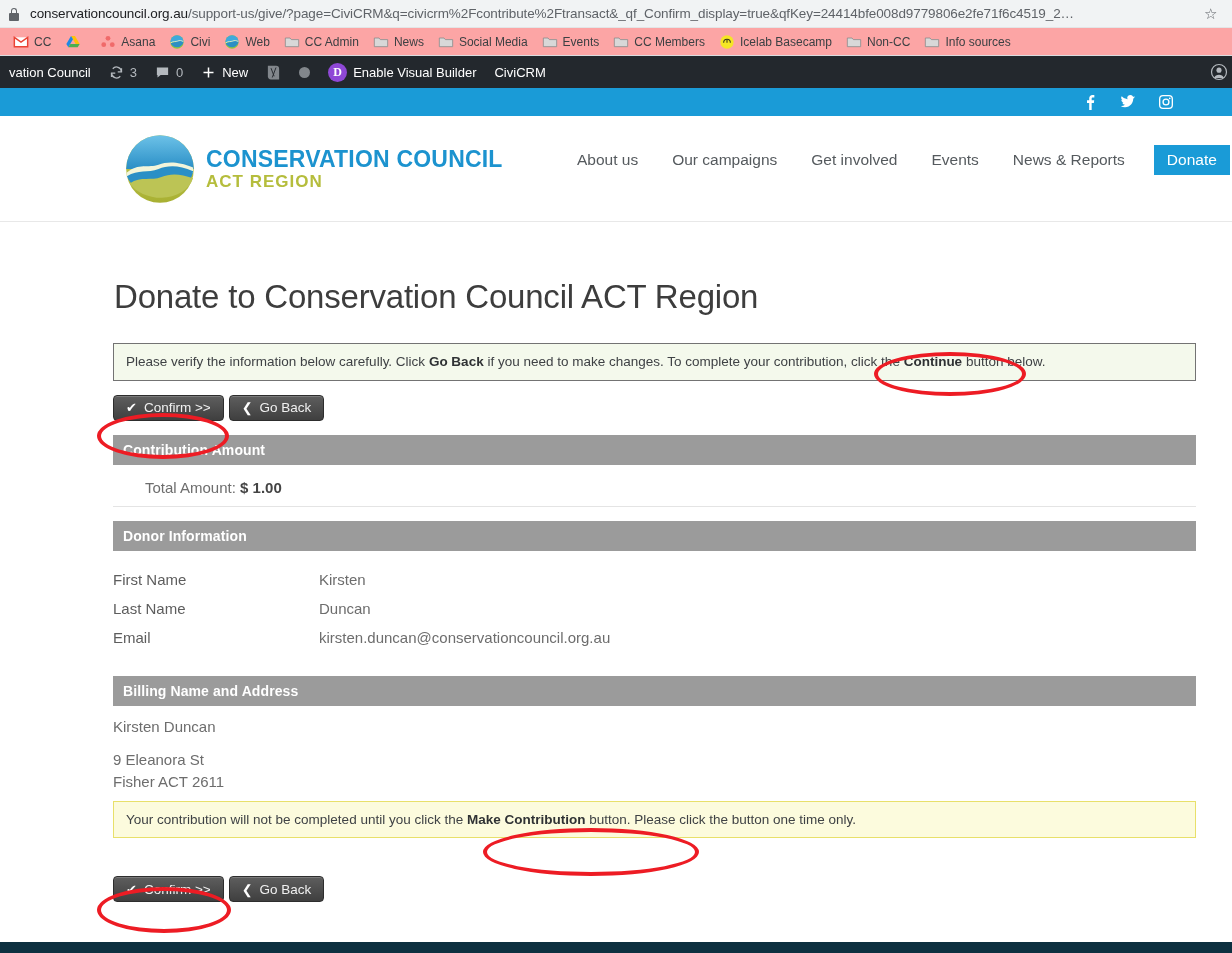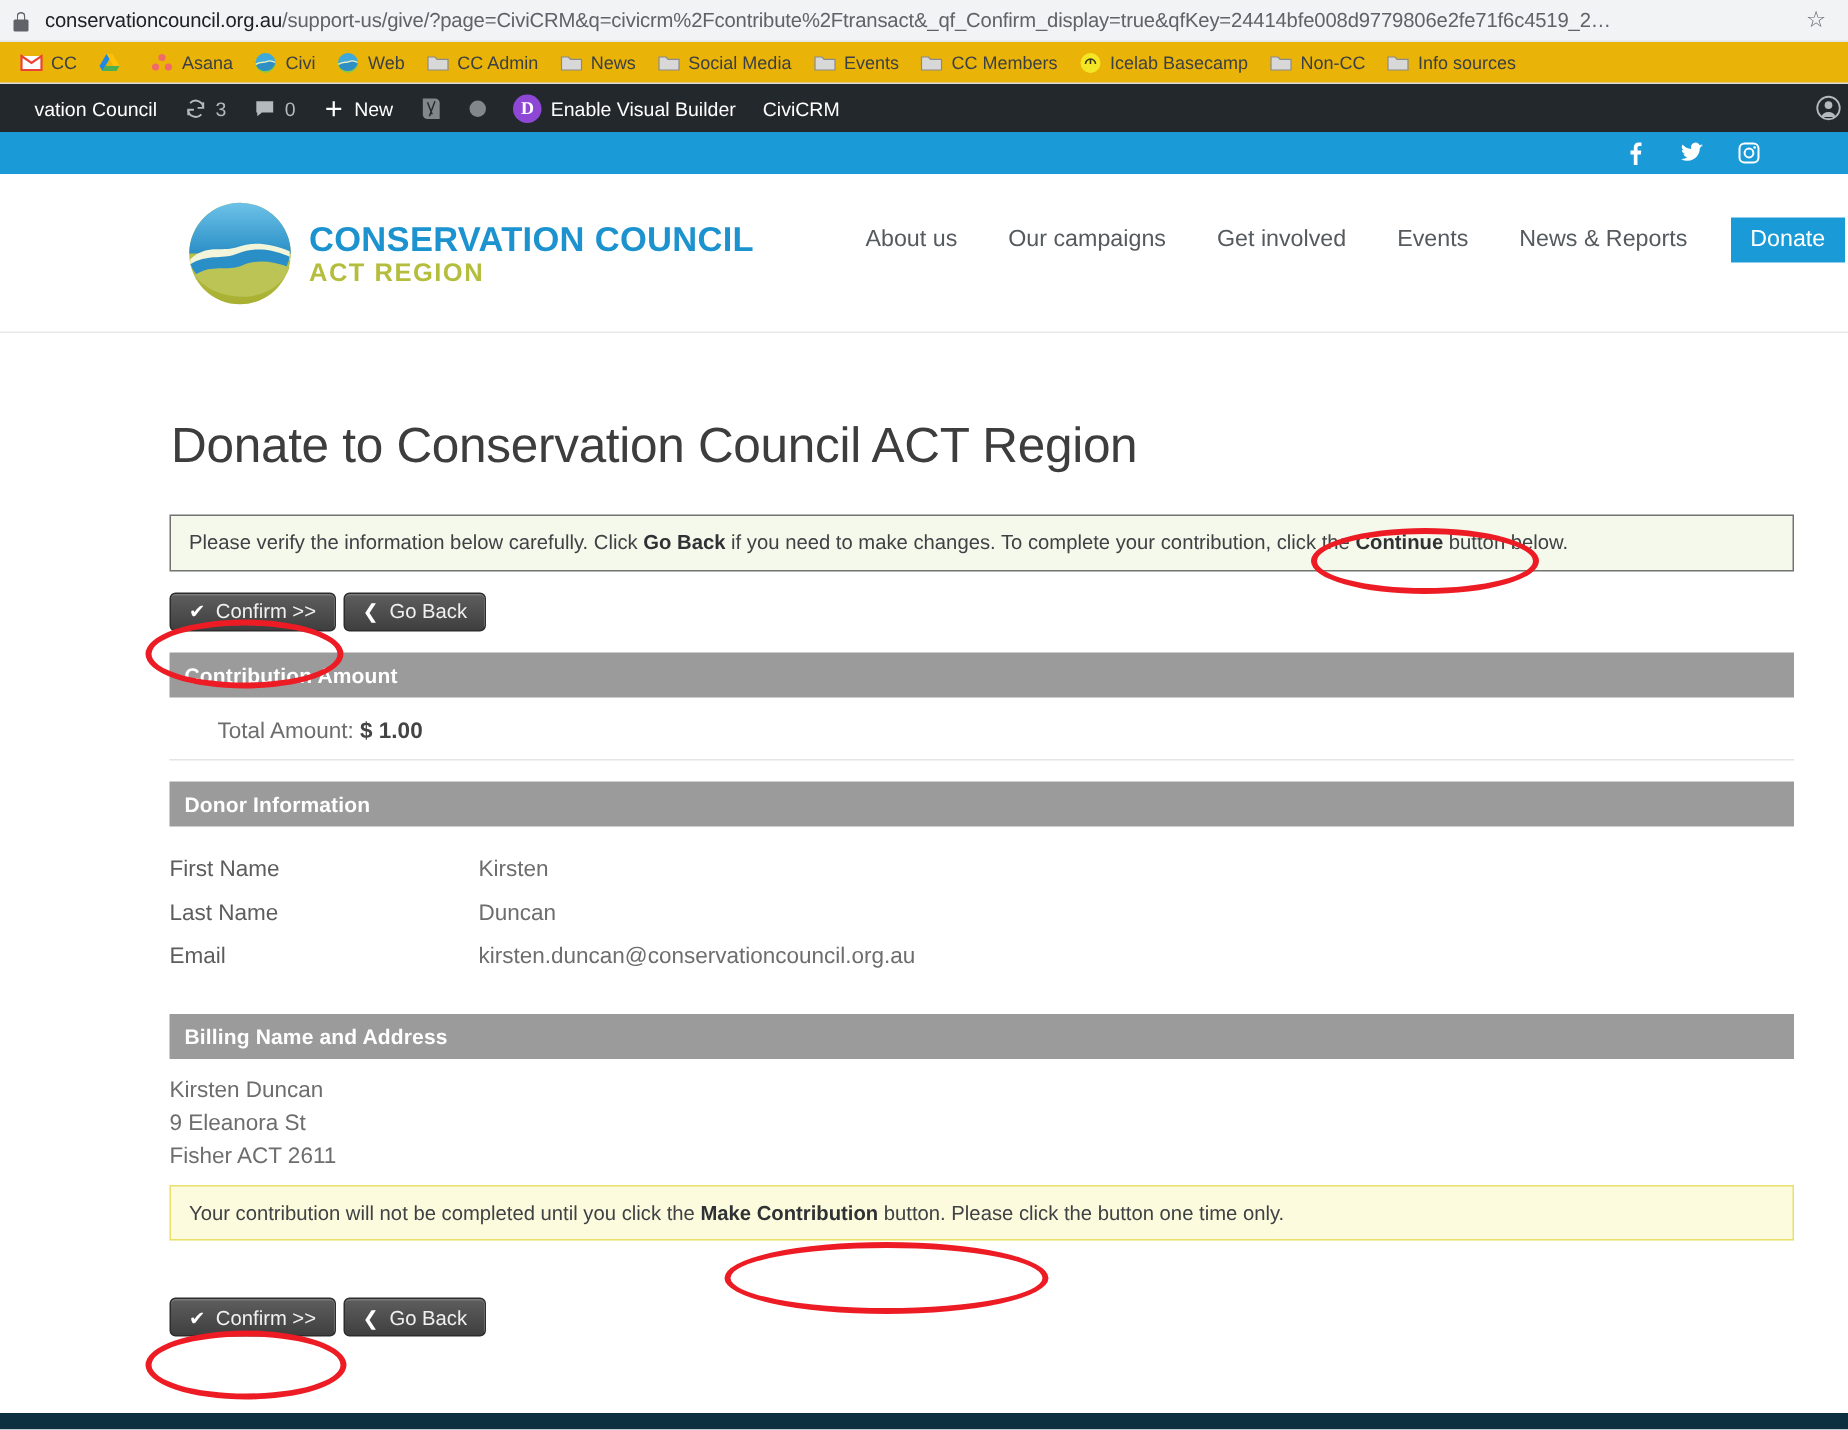--- a/index.html
+++ b/index.html
@@ -25,35 +25,35 @@
   .url-text {
     flex:1 1 auto; font-size:13.5px; color:#202124;
     white-space:nowrap; overflow:hidden; text-overflow:clip;
     letter-spacing:-0.1px;
   }
   .url-text .host { color:#202124; }
   .url-text .path { color:#5f6368; }
   .star-icon { flex:0 0 18px; margin-left:8px; font-size:15px; color:#5f6368; line-height:1; }
 
   .bookmarks {
-    height:28px; background:#eab308;
+    height:28px; background:#fca5a5;
     display:flex; align-items:center; gap:0px;
     padding:0 6px; border-bottom:1px solid #dadce0;
     font-size:12px; color:#3c4043;
     overflow:hidden;
   }
   .bm { display:flex; align-items:center; gap:5px; padding:2px 7px; white-space:nowrap; }
   .bm .lbl { font-size:12px; color:#3c4043; }
   .bm-ico { width:16px; height:16px; flex:0 0 16px; display:block; }
 
   
   .adminbar {
     height:32px; background:#23282d; color:#b4b9be;
     display:flex; align-items:center; font-size:13px;
-    padding:14px; position:relative;
+    padding:0; position:relative;
   }
   .ab-item { display:flex; align-items:center; gap:6px; padding:0 9px; height:32px; white-space:nowrap; color:#ffffff; }
   .ab-count { color:#b4b9be; font-size:13px; }
   .ab-right { position:absolute; right:0; top:0; height:32px; display:flex; align-items:center; padding-right:4px; }
   .divi-badge {
     width:19px; height:19px; border-radius:50%;
     background:#8f48d6; color:#fff; font-size:12px; font-weight:bold;
     display:flex; align-items:center; justify-content:center;
     font-family:"Liberation Serif", serif;
   }
@@ -128,21 +128,21 @@
   .sec-body.noborder { border-bottom:none; }
 
   .total-line { font-size:15px; color:#6d6d6d; padding-left:32px; }
   .total-line b { color:#444; font-weight:bold; }
 
   .fieldrow { display:flex; font-size:15px; color:#6d6d6d; padding:6px 0; }
   .fieldrow .lab { width:206px; flex:0 0 206px; color:#5d5d5d; }
   .fieldrow .val { color:#6d6d6d; }
 
   .addr { font-size:15px; color:#6d6d6d; line-height:1.45; padding-top:10px; }
-  .addr .name { margin-bottom:1px; }
+  .addr .name { margin-bottom:12px; }
 
   .footerstrip { position:absolute; left:0; bottom:0; width:1232px; height:11px; background:#0d3040; }
 
   
   .ann { position:absolute; border:4px solid #ed1c24; border-radius:50%; pointer-events:none; }
 </style>
 </head>
 <body>
 
 <div class="omnibar">

